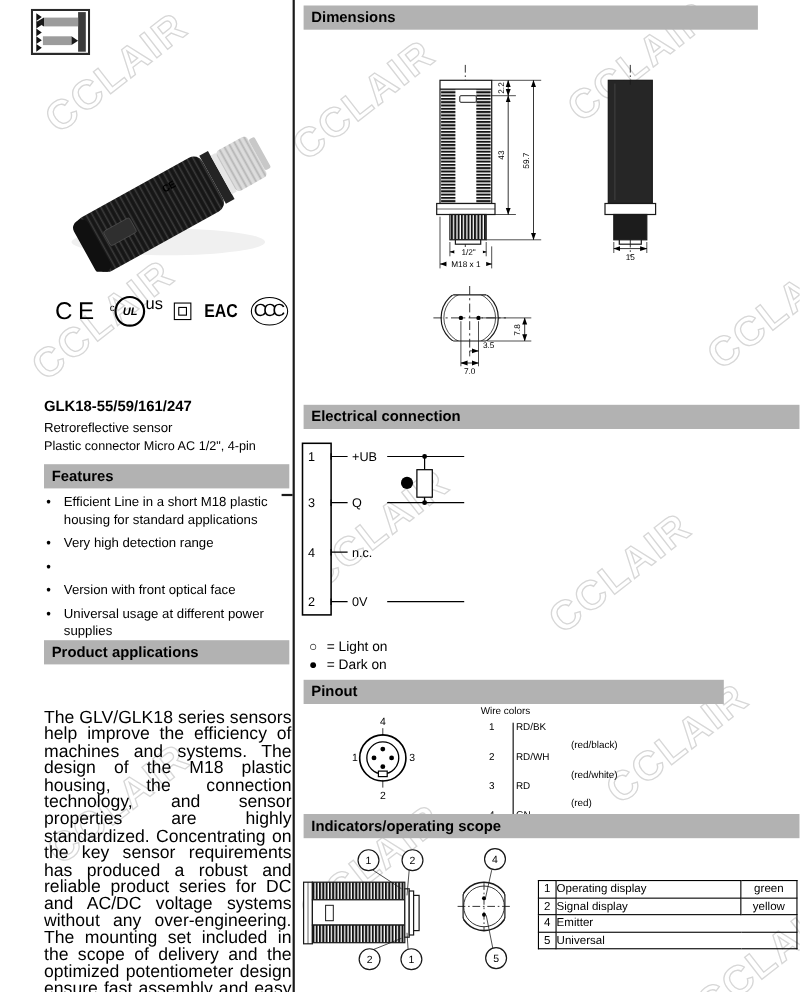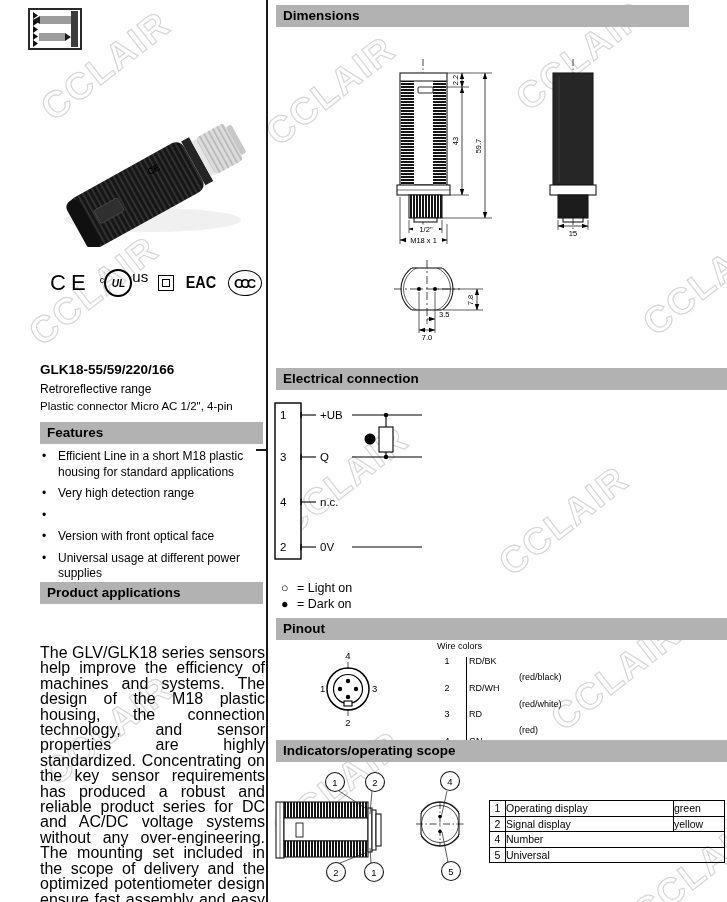--- a/index.html
+++ b/index.html
@@ -27,37 +27,37 @@
   .ce{font-size:22px;letter-spacing:5px;font-weight:400;}
   .ul-wrap{display:flex;align-items:center;}
   .ul-c{font-size:9px;align-self:flex-start;margin-top:7px;}
   .ul-circ{width:24px;height:24px;border:2px solid #000;border-radius:50%;display:flex;
       align-items:center;justify-content:center;font-weight:700;font-size:10px;font-style:italic;}
   .ul-us{font-size:15px;align-self:flex-end;margin-bottom:14px;}
   .sq-out{width:14px;height:14px;border:1.6px solid #000;display:flex;align-items:center;justify-content:center;}
   .sq-in{width:6px;height:6px;border:1.4px solid #000;}
   .eac{font-weight:800;font-size:17px;transform:scaleX(.85);}
   .ccc{width:34px;height:26px;border:1.7px solid #000;border-radius:50%;display:flex;
-      align-items:center;justify-content:center;font-weight:700;font-size:13px;letter-spacing:-3px;padding-right:3px;box-sizing:border-box;}
+      align-items:center;justify-content:center;font-weight:400;font-size:16px;letter-spacing:-3px;padding-right:3px;box-sizing:border-box;}
   .legend{position:absolute;z-index:1;left:281px;top:580px;font-size:12.5px;line-height:16px;}
   .legend .sym{display:inline-block;width:16px;}
   .wirecolors{position:absolute;z-index:1;left:437px;top:641px;width:210px;font-size:9px;color:#000;}
   .wc-title{margin-bottom:5px;}
   .wc-rows{position:relative;padding-left:0;}
   .wc-line{position:absolute;left:29px;top:1px;bottom:1px;width:1px;background:#000;}
   .wc-row{display:flex;line-height:10.5px;}
   .wc-pin{width:20px;text-align:center;}
   .wc-code{width:48px;padding-left:12px;}
   .wc-name{padding-left:2px;margin-top:16px;}
   table.indtab{position:absolute;z-index:1;left:489px;top:800px;width:236px;border-collapse:collapse;
       font-size:10.5px;color:#000;}
   table.indtab td{border:1px solid #000;height:14.5px;padding:0;}
   td.i-num{width:15px;text-align:center;}
   td.i-label{padding-left:5px;margin-top:29px;}
-  td.i-val{width:50px;padding-left:4px;}
+  td.i-val{width:50px;padding-left:4px;text-align:center;}
   svg text{font-family:"Liberation Sans","DejaVu Sans",sans-serif;fill:#000;}
   .logo{position:absolute;z-index:1;left:28px;top:8px;}
 </style>
 </head>
 <body>
 
 <div id="page">
 
   <div class="wm" style="left:30px;top:45px">CCLAIR</div>
   <div class="wm" style="left:255px;top:70px">CCLAIR</div>
@@ -119,22 +119,22 @@
       <span class="ul-circ">UL</span>
       <span class="ul-us">us</span>
     </span>
     <span class="sq-out">
         <span class="sq-in"></span>
       </span>
     <span class="eac">EAC</span>
     <span class="ccc">CCC</span>
   </div>
 
-  <div class="txt bold" style="left:40px;top:362px;font-size:13.5px">GLK18-55/59/220/166</div>
-  <div class="txt" style="left:40px;top:382px;font-size:12px">Retroreflective range</div>
+  <div class="txt bold" style="left:40px;top:362px;font-size:13.5px">GLK18-55/59/161/247</div>
+  <div class="txt" style="left:40px;top:382px;font-size:12px">Retroreflective sensor</div>
   <div class="txt" style="left:40px;top:400px;font-size:11.5px">Plastic connector Micro AC 1/2", 4-pin</div>
 
   <div class="sechdr" style="left:40px;top:422px;width:223px">Features</div>
   <ul class="features">
     <li>
         <span class="blt">•</span>
         <span>Efficient Line in a short M18 plastic housing for standard applications</span>
       </li>
     <li>
         <span class="blt">•</span>
@@ -295,21 +295,21 @@
         <text x="48" y="153">0V</text>
       </g>
     </svg>
   </div>
 
   <div class="legend">
     <div><span class="sym">○</span><span>= Light on</span></div>
     <div><span class="sym">●</span><span>= Dark on</span></div>
   </div>
 
-  <div class="sechdr" style="left:276px;top:618px;width:451px">Pinout</div>
+  <div class="sechdr" style="left:276px;top:618px;width:382px">Pinout</div>
 
   <div class="abs" style="left:315px;top:650px">
     <svg width="66" height="78" viewBox="0 0 66 78">
       <g stroke="#000" fill="none">
         <circle cx="33" cy="39" r="21" stroke-width="1.5"></circle>
         <circle cx="33" cy="39" r="14.5" stroke-width="1.2"></circle>
         <rect x="29" y="51" width="8" height="5" fill="#fff" stroke-width="1.1"></rect>
         <line x1="33" y1="12" x2="33" y2="19" stroke-width="0.7"></line>
         <line x1="33" y1="59" x2="33" y2="66" stroke-width="0.7"></line>
       </g>
@@ -421,21 +421,21 @@
       <td class="i-label">Operating display</td>
       <td class="i-val">green</td>
     </tr>
     <tr>
       <td class="i-num">2</td>
       <td class="i-label">Signal display</td>
       <td class="i-val">yellow</td>
     </tr>
     <tr>
       <td class="i-num">4</td>
-      <td class="i-label" colspan="2">Number</td>
+      <td class="i-label" colspan="2">Emitter</td>
     </tr>
     <tr>
       <td class="i-num">5</td>
       <td class="i-label" colspan="2">Universal</td>
     </tr>
   </tbody>
     </table>
 
 </div>
 

